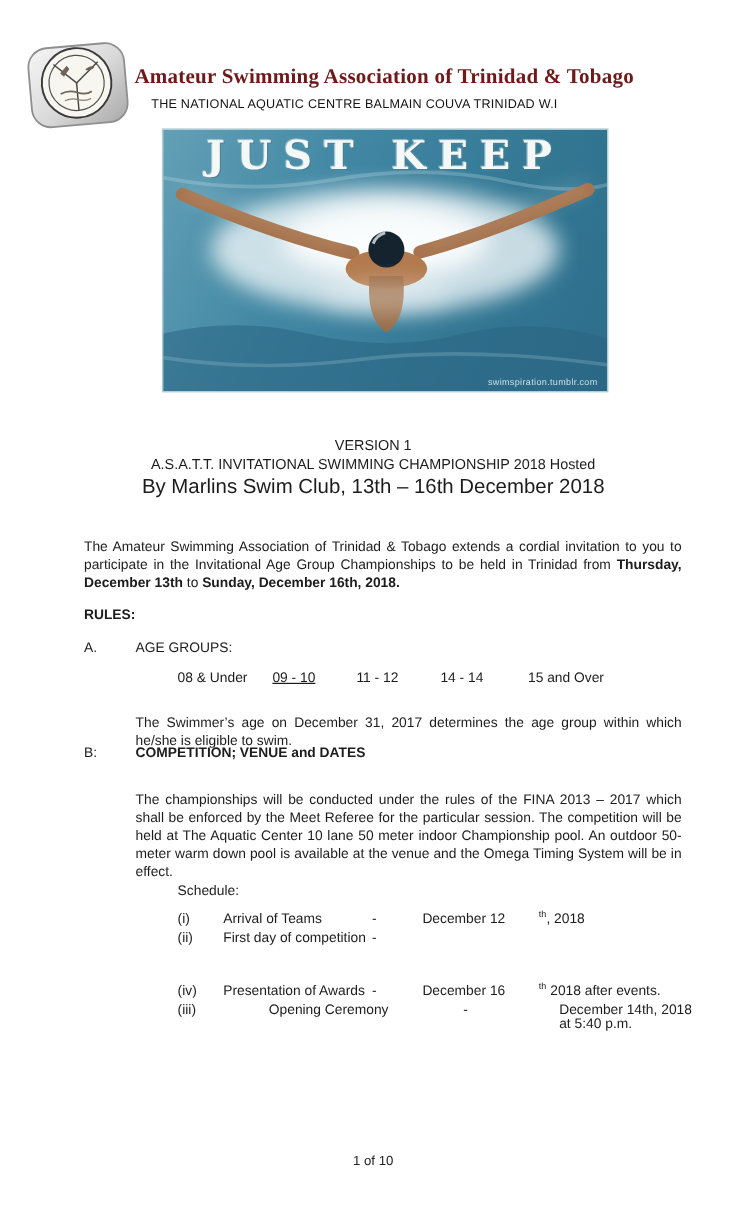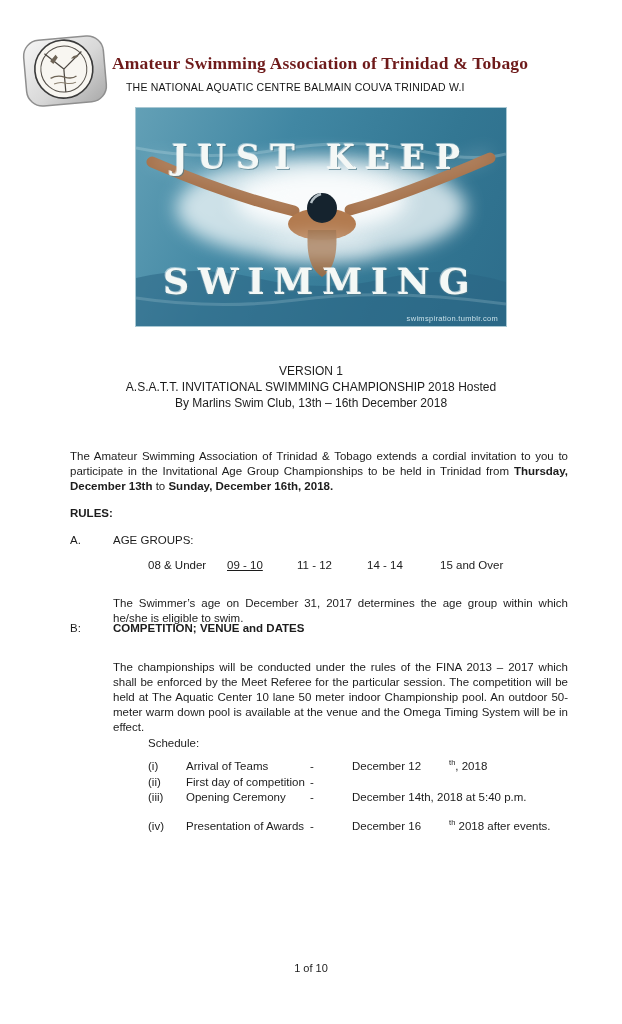--- a/index.html
+++ b/index.html
@@ -28,34 +28,33 @@
       radial-gradient(ellipse 150px 60px at 50% 44%, rgba(240,250,252,0.55), rgba(240,250,252,0) 70%),
       linear-gradient(115deg, #63a0b6 0%, #4187a3 35%, #337793 70%, #2d6d8b 100%);
     overflow:hidden;
   }
   .hero svg { position:absolute; left:0; top:0; }
   .hero-caption-top, .hero-caption-bottom {
     position:absolute; left:0; width:100%; text-align:center;
     font-family:"DejaVu Serif", serif; font-weight:bold; color:#f4f8f6;
     text-shadow:1px 1px 0 rgba(70,115,130,0.65), -1px -1px 0 rgba(255,255,255,0.45), 0 0 2px rgba(255,255,255,0.35);
     white-space:nowrap;
-    margin-top:28px;
   }
   .hero-caption-top  { top:2px;    font-size:33px; letter-spacing:10px; }
   .hero-caption-bottom { bottom:24px; font-size:36px; letter-spacing:9px; }
   .hero-watermark {
     position:absolute; right:8px; bottom:3px; font-size:7.5px;
     color:rgba(225,243,248,0.85); letter-spacing:0.3px;
   }
 
   
   .summons   { position:absolute; top:340px; left:0; width:100%; text-align:center; font-size:16.5px; color:#1f1f1f; letter-spacing:0.4px; }
   .version   { position:absolute; top:364px; left:0; width:100%; text-align:center; font-size:12px; }
   .sub-line1 { position:absolute; top:380px; left:0; width:100%; text-align:center; font-size:12px; }
-  .sub-line2 { position:absolute; top:396px; left:0; width:100%; text-align:center; font-size:12px; }
+  .sub-line2 { position:absolute; top:396px; left:0; width:100%; text-align:center; font-size:17px; }
 
   
   .bodytext { font-size:11.5px; line-height:15px; }
   .intro { position:absolute; top:437px; left:70px; width:498px; text-align:justify; }
   .rules-heading { position:absolute; top:507px; left:70px; font-weight:bold; font-size:11.5px; }
 
   .sec-marker { position:absolute; left:70px; font-size:11.5px; }
   .sec-title  { position:absolute; left:113px; font-weight:bold; font-size:11.5px; }
   .marker-a, .title-a { top:534px; }
   .marker-b, .title-b { top:622px; }
@@ -67,21 +66,21 @@
   .age-row span:nth-child(3){ width:70px; }
   .age-row span:nth-child(4){ width:73px; }
 
   .age-note { position:absolute; top:584px; left:113px; width:455px; text-align:justify; }
   .venue-body { position:absolute; top:648px; left:113px; width:455px; text-align:justify; }
 
   .schedule-heading { position:absolute; top:737px; left:148px; font-size:11.5px; }
   .sched-row { position:absolute; left:148px; width:430px; display:flex; font-size:11.5px; }
   .row-i   { top:760px; }
   .row-ii  { top:776px; }
-  .row-iii { top:791px; }
+  .row-iii { top:836px;gap:38px; }
   .row-iv  { top:820px; }
   .col-num  { width:38px;  flex:none; }
   .col-label{ width:124px; flex:none; }
   .col-dash { width:42px;  flex:none; }
   .col-date { flex:1; }
   .col-date sup { font-size:7.5px; line-height:0;padding-left:28px; }
 
   .footer { position:absolute; top:962px; left:0; width:100%; text-align:center; font-size:11px; color:#222; }
 
   b { font-weight:bold; }
@@ -133,21 +132,20 @@
       <path d="M354,50 C310,69 262,89 214,102" fill="none" stroke="#a5714a" stroke-width="11" stroke-linecap="round"></path>
       <path d="M16,50 C70,66 120,84 160,96" fill="none" stroke="#ffffff" stroke-width="6" opacity="0.35" filter="url(#soft)"></path>
       <path d="M354,46 C304,62 258,82 216,95" fill="none" stroke="#ffffff" stroke-width="6" opacity="0.35" filter="url(#soft)"></path>
       <ellipse cx="186" cy="116" rx="34" ry="16" fill="#b27a4e"></ellipse>
       <path d="M172,122 C170,146 174,161 186,169 C198,161 202,146 200,122 Z" fill="#9a6a42" opacity="0.95"></path>
       <circle cx="186" cy="100" r="15" fill="#15232e"></circle>
       <path d="M175,95 a15,15 0 0 1 10,-9" fill="none" stroke="#dfe9ee" stroke-width="2.5" opacity="0.8"></path>
       <ellipse cx="186" cy="140" rx="55" ry="14" fill="#ffffff" opacity="0.3" filter="url(#soft)"></ellipse>
     </svg>
     <div class="hero-caption-top">JUST KEEP</div>
-    <div class="hero-caption-bottom">SWIMMING</div>
     <div class="hero-watermark">swimspiration.tumblr.com</div>
   </div>
 
   <div class="version">VERSION 1</div>
   <div class="sub-line1">A.S.A.T.T. INVITATIONAL SWIMMING CHAMPIONSHIP 2018 Hosted</div>
   <div class="sub-line2">By Marlins Swim Club, 13th – 16th December 2018</div>
 
   <p class="intro bodytext"><span>The Amateur Swimming Association of Trinidad &amp; Tobago extends a cordial invitation to you to participate in the Invitational Age Group Championships to be held in Trinidad from </span><b>Thursday, December 13th</b><span> to </span><b>Sunday, December 16th, 2018.</b></p>
 
   <div class="rules-heading">RULES:</div>

